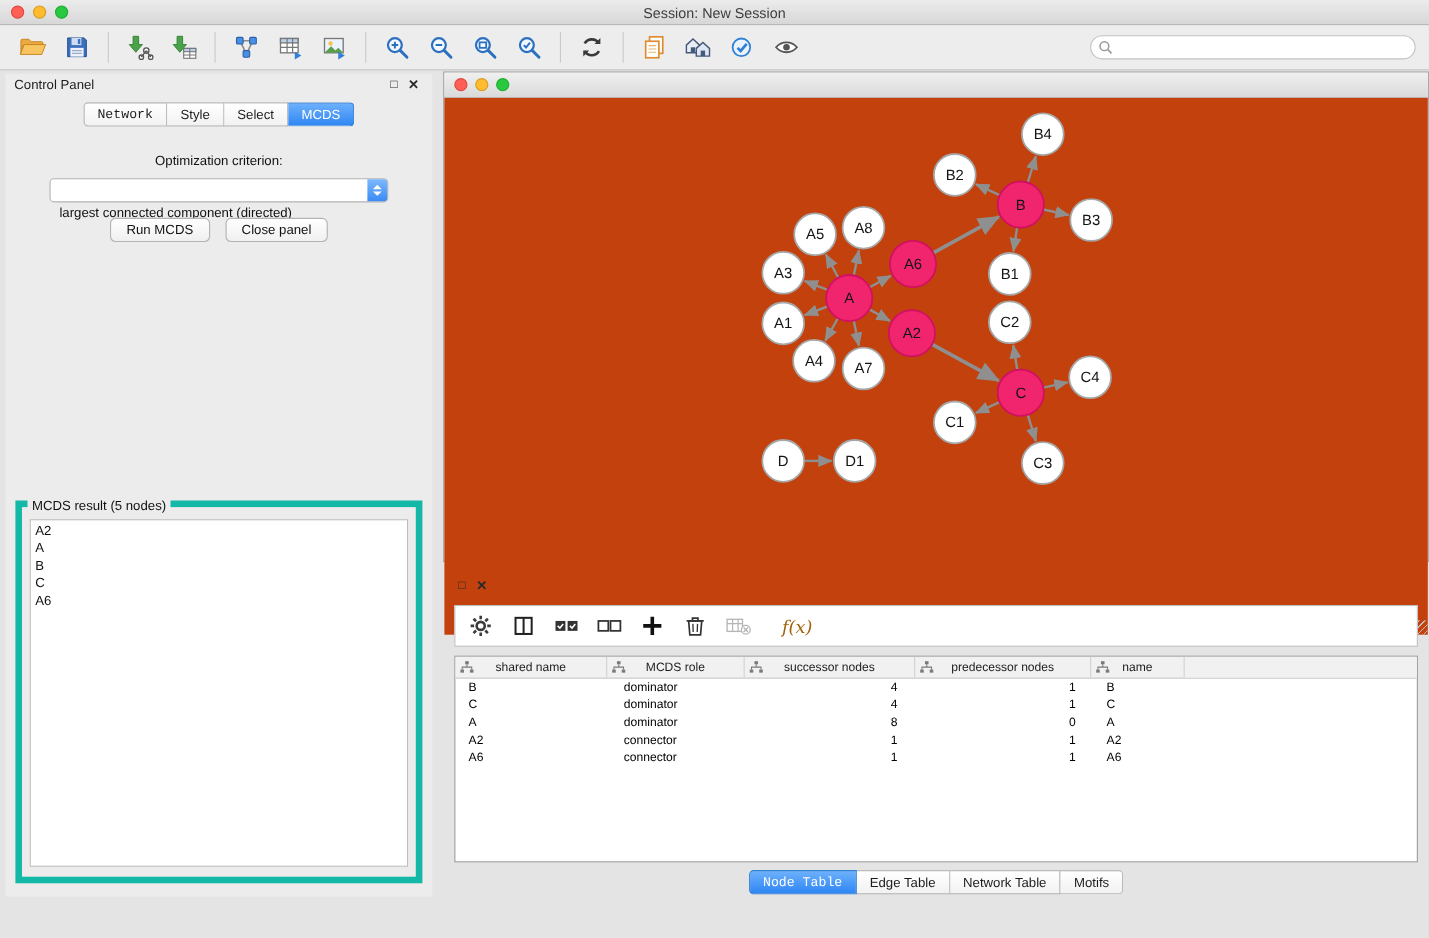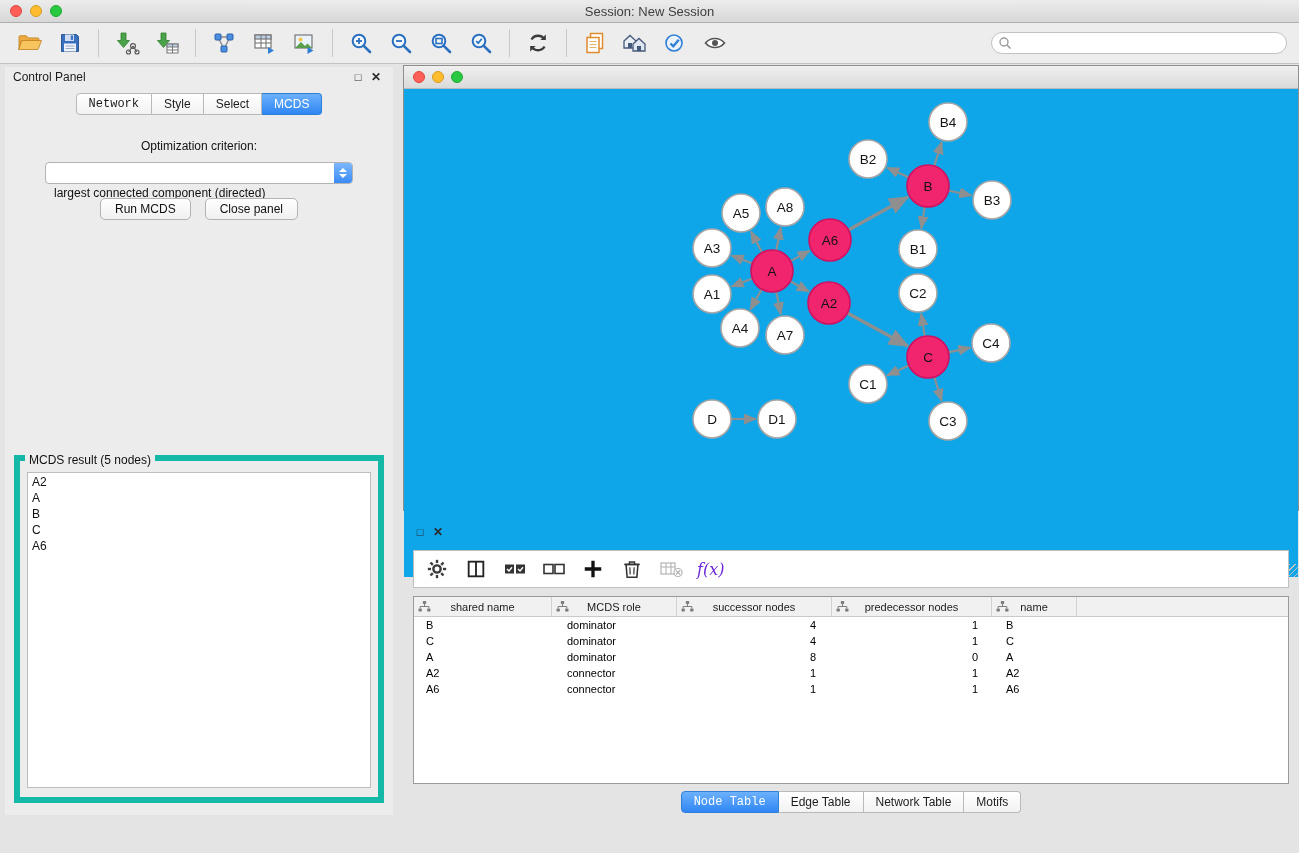--- a/index.html
+++ b/index.html
@@ -44,30 +44,30 @@
   .groupbox{position:absolute;left:9px;right:9px;top:388px;bottom:12px;border:6px solid #14b8a6;}
   .groupbox-legend{position:absolute;top:-8px;left:5px;background:#ececec;padding:0 4px;font-size:12px;color:#111;}
   .result-list{position:absolute;left:7px;right:7px;top:11px;bottom:9px;background:#fff;border:1px solid #bdbdbd;overflow:auto;padding:1px 4px;}
   .result-item{font-size:12px;line-height:16px;color:#111;}
 
   
   .network-window{position:absolute;left:403px;top:65px;width:896px;height:446px;background:#fff;border:1px solid #8e8e8e;box-sizing:border-box;}
   .nw-titlebar{height:22px;background:linear-gradient(#f0f0f0,#dadada);border-bottom:1px solid #b9b9b9;position:relative;display:flex;align-items:center;}
   .nw-lights{position:absolute;left:9px;top:5px;display:flex;gap:7px;}
   .nw-title{flex:1;text-align:center;font-size:13px;color:#2e2e2e;}
-  .nw-canvas{position:relative;width:100%;height:488px;overflow:hidden;background:#0ea5e9;}
+  .nw-canvas{position:relative;width:100%;height:488px;overflow:hidden;background:#c2410c;}
   .nw-canvas svg{display:block;}
   .nw-canvas svg text{font-family:"Liberation Sans",sans-serif;font-size:13.5px;fill:#141414;}
   .resize-corner{position:absolute;right:0;bottom:0;width:13px;height:13px;background:repeating-linear-gradient(135deg,transparent 0 3px,#bfbfbf 3px 4px);}
 
   
   .table-panel{position:absolute;left:403px;top:522px;width:896px;height:296px;}
   .tp-toolbar{margin:8px 0 0 10px;height:38px;background:#fff;border:1px solid #bfbfbf;display:flex;align-items:center;padding:0 10px;gap:13px;width:876px;box-sizing:border-box;}
   .tp-btn{background:none;border:none;padding:0;width:26px;height:26px;display:flex;align-items:center;justify-content:center;cursor:pointer;}
-  .fx{font-family:"DejaVu Serif","Liberation Serif",serif;font-style:italic;color:#6d28d9;font-size:16px;margin-left:0;}
+  .fx{font-family:"DejaVu Serif","Liberation Serif",serif;font-style:italic;color:#a16207;font-size:16px;margin-left:14px;}
   .tp-table{margin:8px 0 0 10px;width:876px;height:188px;border:1px solid #9a9a9a;background:#fff;box-sizing:border-box;overflow:hidden;}
   .thead{display:flex;height:19px;background:#f1f1f1;border-bottom:1px solid #c9c9c9;}
   .th{position:relative;display:flex;align-items:center;justify-content:center;font-size:11px;color:#1c1c1c;border-right:1px solid #d2d2d2;box-sizing:border-box;}
   .th .tree-ico{position:absolute;left:4px;top:4px;width:13px;height:11px;}
   .thead-fill{flex:1;background:#f1f1f1;}
   .tr{display:flex;height:16px;align-items:center;}
   .td{font-size:11px;color:#000;box-sizing:border-box;white-space:nowrap;overflow:hidden;}
   .w0{width:138px;} .w1{width:125px;} .w2{width:155px;} .w3{width:160px;} .w4{width:85px;}
   .td.w0{padding-left:12px;} .td.w1{padding-left:15px;}
   .td.w2{text-align:right;padding-right:16px;} .td.w3{text-align:right;padding-right:14px;}

